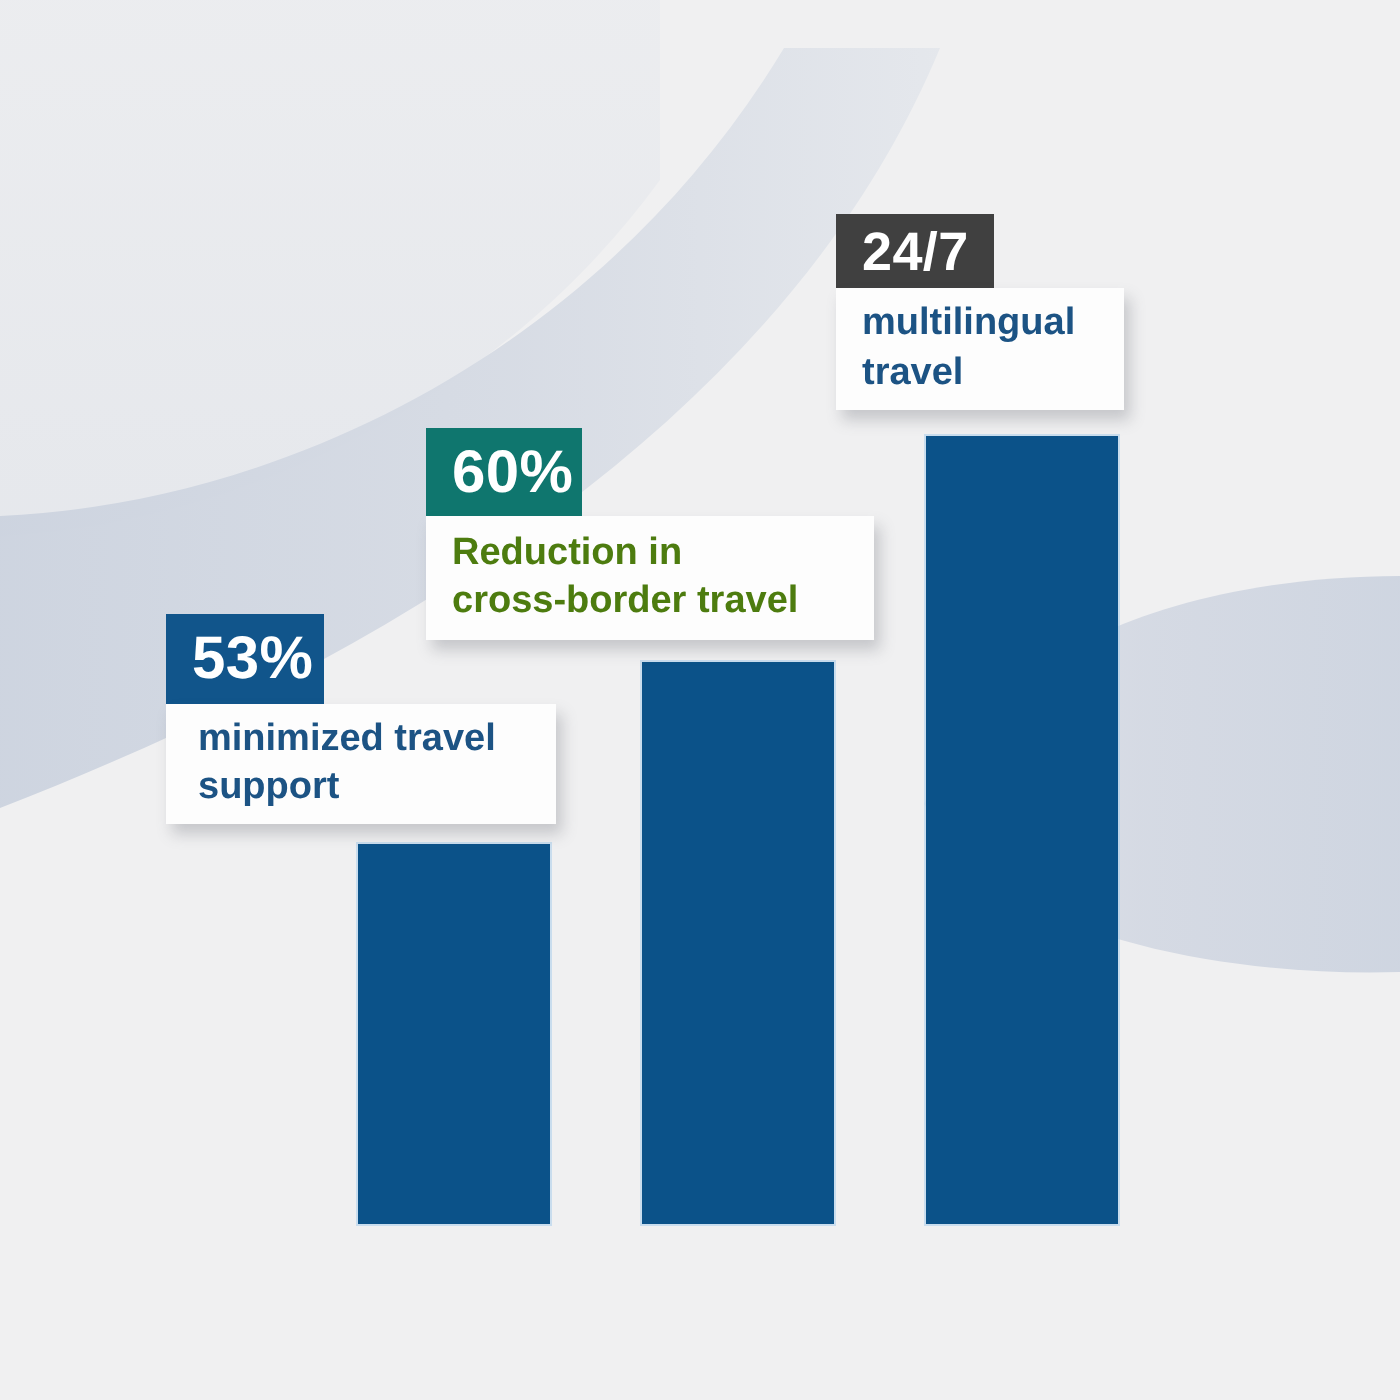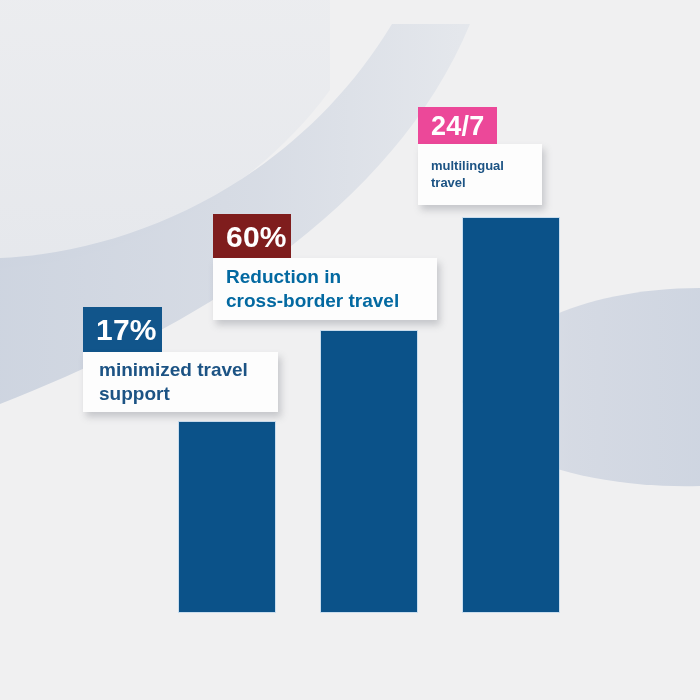--- a/index.html
+++ b/index.html
@@ -83,21 +83,21 @@
   #callout-1 .card  { left: 0px; top: 45px; width: 195px; height: 60px; padding: 0 16px 0 16px; font-size: 19px; }
 
   
   #callout-2 { left: 213px; top: 214px; width: 260px; height: 115px; }
   #callout-2 .badge { width: 78px; height: 45px; padding-left: 13px; font-size: 30px; }
   #callout-2 .card  { left: 0px; top: 44px; width: 224px; height: 62px; padding: 0 0 0 13px; font-size: 19px; }
 
   
   #callout-3 { left: 418px; top: 107px; width: 180px; height: 110px; }
   #callout-3 .badge { width: 79px; height: 38px; padding-left: 13px; font-size: 27px; }
-  #callout-3 .card  { left: 0px; top: 37px; width: 124px; height: 61px; padding: 0 0 0 13px; font-size: 13px; }
+  #callout-3 .card  { left: 0px; top: 37px; width: 144px; height: 61px; padding: 0 0 0 13px; font-size: 19px; }
 </style>
 </head>
 <body style="background: rgb(240, 240, 241);">
 
 <div id="canvas" style="background: rgb(240, 240, 241);">
 
   <svg id="bg-waves" viewBox="0 0 700 700" preserveAspectRatio="none" aria-hidden="true">
     <defs>
       <linearGradient id="waveGradLeft" x1="0" y1="0" x2="1" y2="0">
         <stop offset="0%" stop-color="#ccd3df"></stop>
@@ -125,44 +125,44 @@
   </svg>
 
   <div class="bar" id="bar-1" style="left: 179px; top: 422px; width: 96px; height: 190px; background: rgb(11, 82, 137);"></div>
 
   <div class="bar" id="bar-2" style="left: 321px; top: 331px; width: 96px; height: 281px; background: rgb(11, 82, 137);"></div>
 
   <div class="bar" id="bar-3" style="left: 463px; top: 218px; width: 96px; height: 394px; background: rgb(11, 82, 137);"></div>
 
   <div class="callout" id="callout-1">
     <div class="badge" style="background: rgb(17, 85, 139); color: rgb(255, 255, 255);">
-      <span>17%</span>
+      <span>53%</span>
     </div>
     <div class="card" style="background: rgb(253, 253, 253); color: rgb(28, 83, 132);">
       <span class="card-text">
         <span>minimized travel</span><br>
         <span>support</span>
       </span>
     </div>
   </div>
 
   <div class="callout" id="callout-2">
-    <div class="badge" style="background: #7f1d1d; color: rgb(255, 255, 255);">
+    <div class="badge" style="background: #0f766e; color: rgb(255, 255, 255);">
       <span>60%</span>
     </div>
-    <div class="card" style="background: rgb(253, 253, 253); color: #0369a1;">
+    <div class="card" style="background: rgb(253, 253, 253); color: #4d7c0f;">
       <span class="card-text">
         <span>Reduction in</span><br>
         <span>cross-border travel</span>
       </span>
     </div>
   </div>
 
   <div class="callout" id="callout-3">
-    <div class="badge" style="background: #ec4899; color: rgb(255, 255, 255);">
+    <div class="badge" style="background: #404040; color: rgb(255, 255, 255);">
       <span>24/7</span>
     </div>
     <div class="card" style="background: rgb(253, 253, 253); color: rgb(28, 83, 132);">
       <span class="card-text">
         <span>multilingual</span><br>
         <span>travel</span>
       </span>
     </div>
   </div>
 

